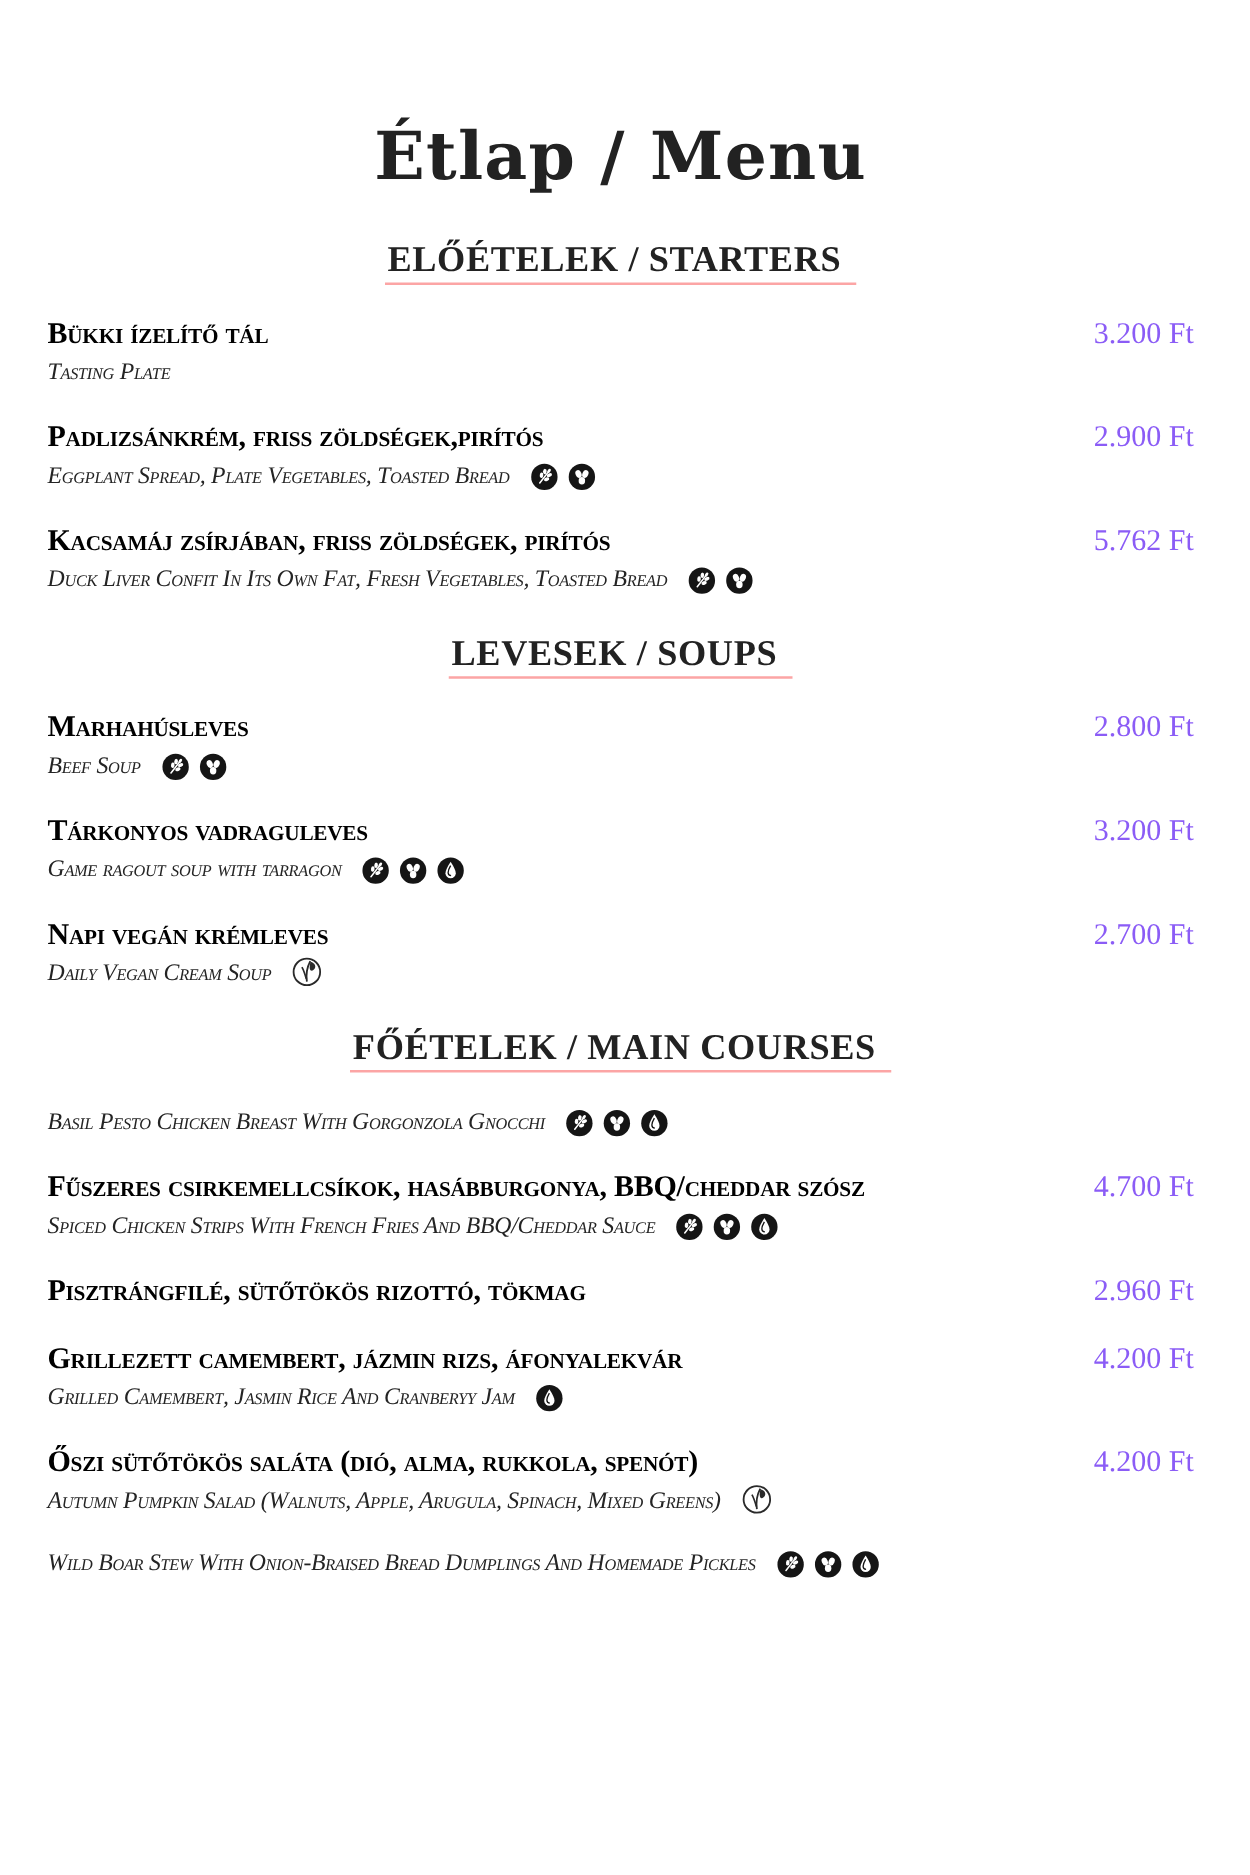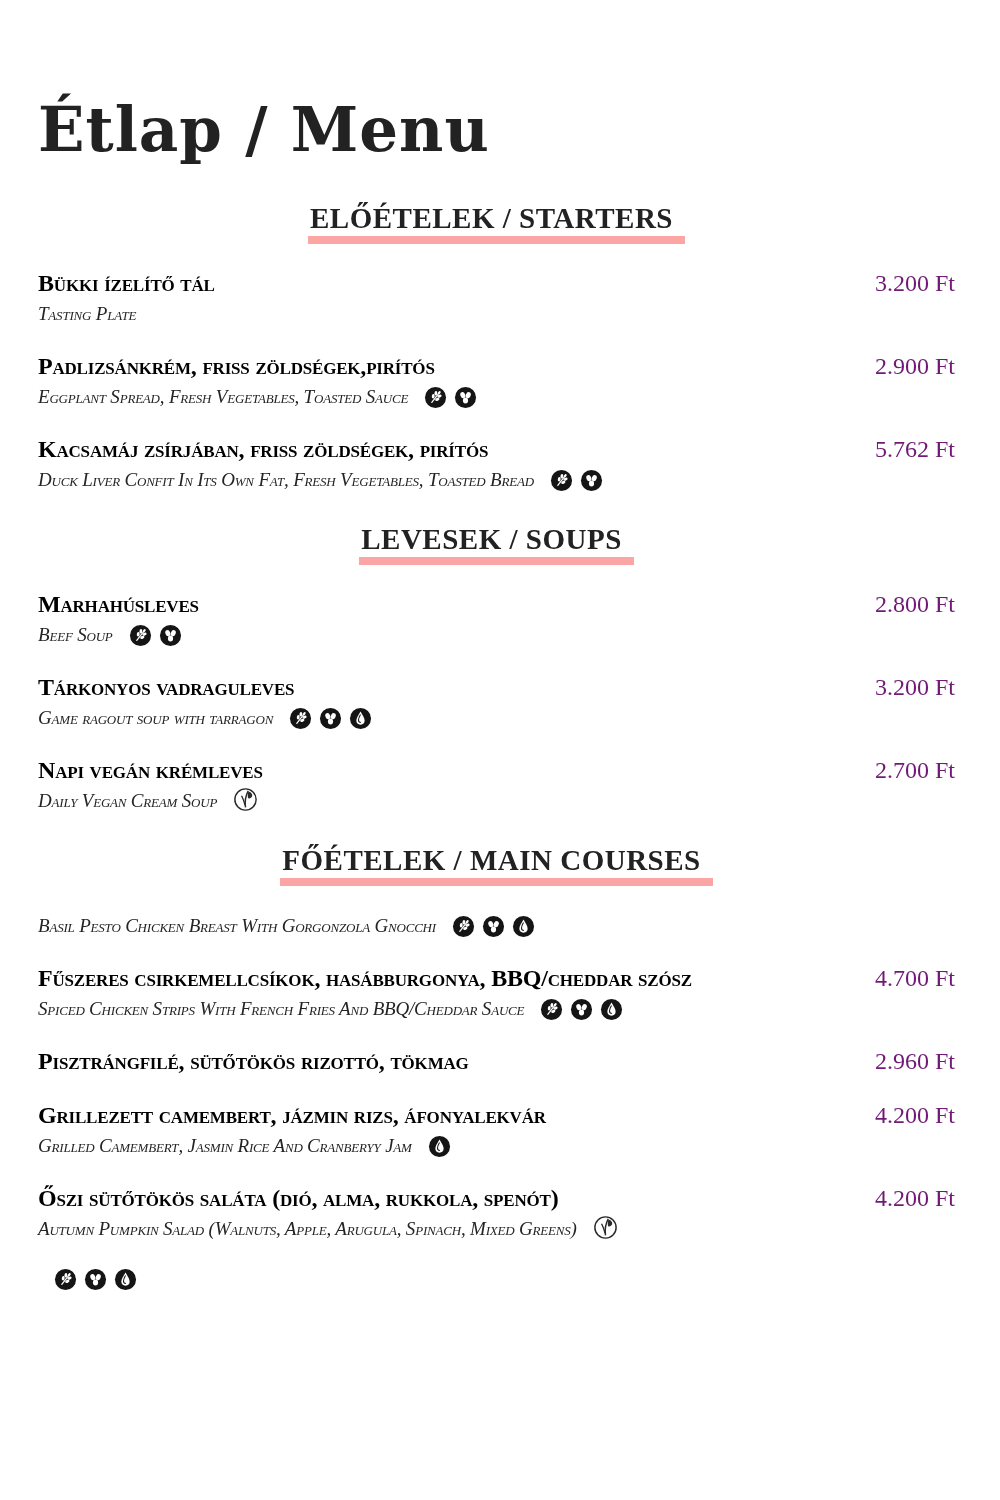--- a/index.html
+++ b/index.html
@@ -5,38 +5,38 @@
   * { margin: 0; padding: 0; box-sizing: border-box; }
   html, body { background: #ffffff; }
   body {
     width: 1000px; height: 1500px; overflow: hidden;
     font-family: "Liberation Serif", serif;
     color: #1c1c1c;
   }
   .page { padding: 0 45px 0 38px; }
   .menu-title {
     margin-top: 92px;
-    text-align: left;
+    text-align: center;
     font-family: "DejaVu Serif", serif;
     font-weight: bold;
-    font-size: 61px;
+    font-size: 53px;
     letter-spacing: 1px;
     color: #222;
     line-height: 1.25;
   }
   .section { margin-top: 30px; }
   .section:first-of-type { margin-top: 34px; }
   .heading-row { display: flex; justify-content: center; }
   .section-heading {
     display: inline-block;
     font-weight: bold;
     font-size: 29px;
     letter-spacing: 0.5px;
     color: #222;
-    border-bottom: 8px solid #fca5a5;
+    border-bottom: 2px solid #fca5a5;
     padding: 0 12px 1px 2px;
     font-variant: small-caps;
     text-transform: uppercase;
     margin-bottom: 24px;
   }
   .menu-item { margin-bottom: 24px; }
   .item-top-row {
     display: flex;
     justify-content: space-between;
     align-items: baseline;
@@ -46,21 +46,21 @@
     font-variant: small-caps;
     font-size: 24px;
     letter-spacing: -0.2px;
     color: #000000;
     line-height: 1.25;
     padding-right: 20px;
   }
   .item-price {
     font-size: 24px;
     white-space: nowrap;
-    color: #701a75;
+    color: #8b5cf6;
     font-weight: 400;
   }
   .item-desc-row {
     display: flex;
     align-items: center;
     margin-top: 3px;
     min-height: 26px;
     text-align: center;
   }
   .item-desc {
@@ -96,21 +96,21 @@
       <span class="icon-group"></span>
     </div>
   </div>
 
   <div class="menu-item">
     <div class="item-top-row">
       <span class="item-name">Padlizsánkrém, friss zöldségek,pirítós</span>
       <span class="item-price">2.900 Ft</span>
     </div>
     <div class="item-desc-row">
-      <span class="item-desc">Eggplant Spread, Fresh Vegetables, Toasted Sauce</span>
+      <span class="item-desc">Eggplant Spread, Plate Vegetables, Toasted Bread</span>
       <span class="icon-group">
                 <span class="allergen-icon">
                   <svg viewBox="0 0 24 24">
                     <circle cx="12" cy="12" r="11" fill="#151515"></circle>
                     <g transform="rotate(38 12 12)" fill="#fff">
                       <rect x="11.4" y="5.2" width="1.3" height="13.8" rx="0.65"></rect>
                       <ellipse cx="9.6" cy="8.3" rx="1.5" ry="2.3" transform="rotate(-30 9.6 8.3)"></ellipse>
                       <ellipse cx="14.4" cy="8.3" rx="1.5" ry="2.3" transform="rotate(30 14.4 8.3)"></ellipse>
                       <ellipse cx="9.3" cy="12.4" rx="1.5" ry="2.3" transform="rotate(-30 9.3 12.4)"></ellipse>
                       <ellipse cx="14.7" cy="12.4" rx="1.5" ry="2.3" transform="rotate(30 14.7 12.4)"></ellipse>
@@ -387,20 +387,21 @@
                     <path d="M14.8 4.2 C18.4 5.2,19.6 8.2,17.2 10.4 C14.8 12.3,13.2 10.2,14.8 4.2 Z" fill="#2a2a2a"></path>
                     <path d="M8.2 8.4 C9.8 11.2,10.6 14,11.6 17.5" fill="none" stroke="#2a2a2a" stroke-width="1.3"></path>
                   </svg>
                 </span>
               </span>
     </div>
   </div>
 
   <div class="menu-item">
     <div class="item-desc-row">
+      <span class="item-desc">Wild Boar Stew With Onion-Braised Bread Dumplings And Homemade Pickles</span>
       <span class="icon-group">
                 <span class="allergen-icon">
                   <svg viewBox="0 0 24 24">
                     <circle cx="12" cy="12" r="11" fill="#151515"></circle>
                     <g transform="rotate(38 12 12)" fill="#fff">
                       <rect x="11.4" y="5.2" width="1.3" height="13.8" rx="0.65"></rect>
                       <ellipse cx="9.6" cy="8.3" rx="1.5" ry="2.3" transform="rotate(-30 9.6 8.3)"></ellipse>
                       <ellipse cx="14.4" cy="8.3" rx="1.5" ry="2.3" transform="rotate(30 14.4 8.3)"></ellipse>
                       <ellipse cx="9.3" cy="12.4" rx="1.5" ry="2.3" transform="rotate(-30 9.3 12.4)"></ellipse>
                       <ellipse cx="14.7" cy="12.4" rx="1.5" ry="2.3" transform="rotate(30 14.7 12.4)"></ellipse>

